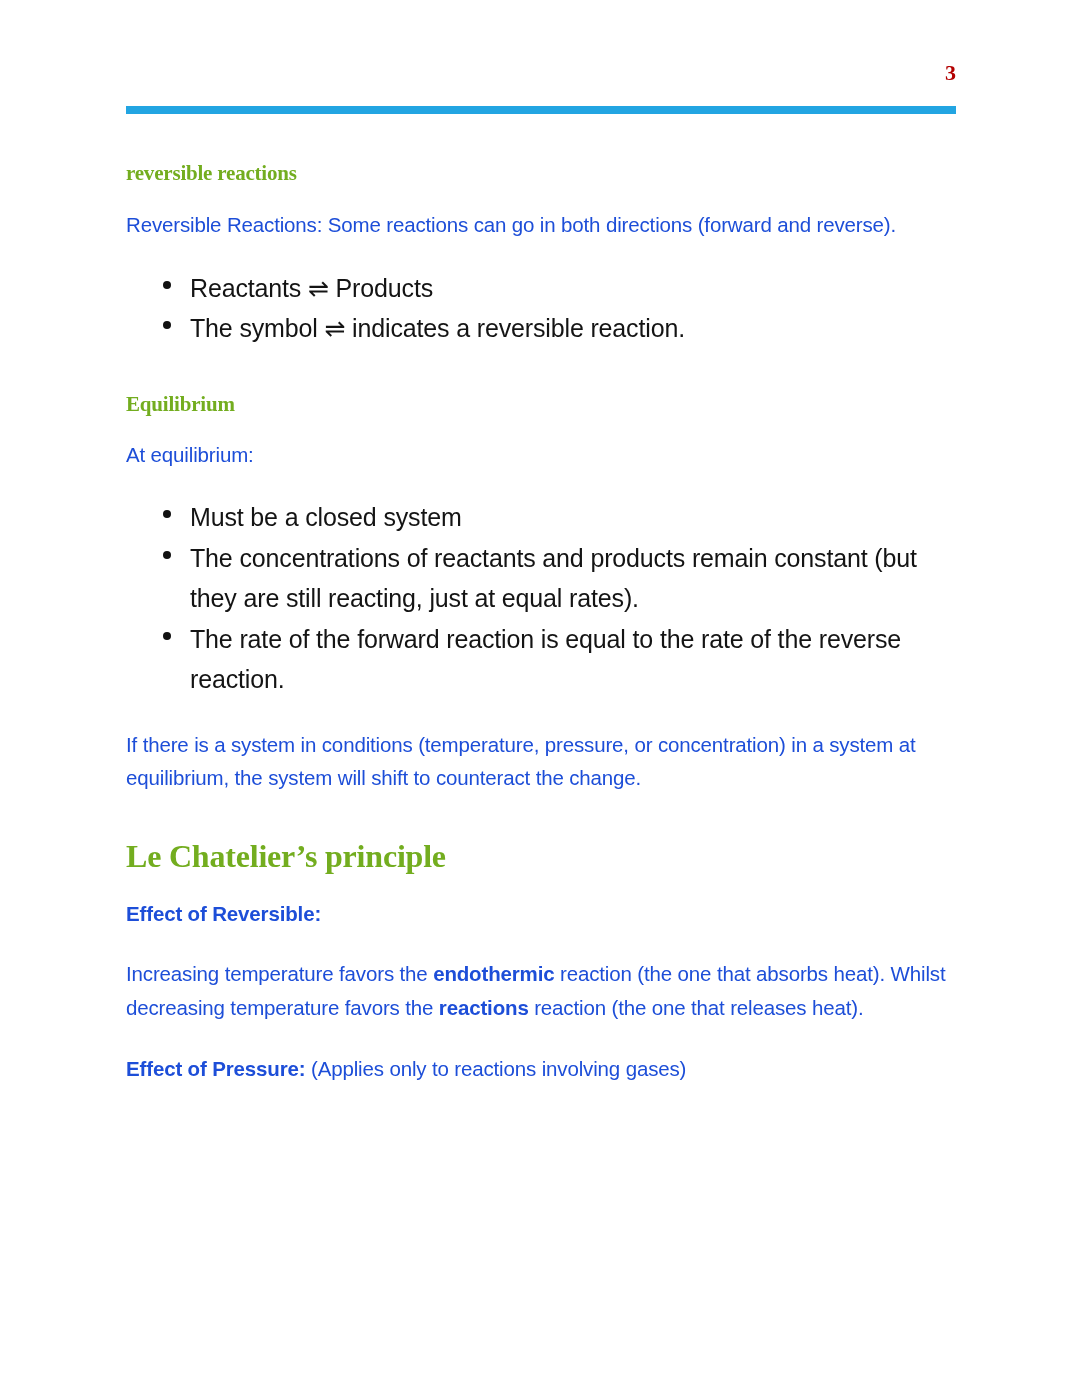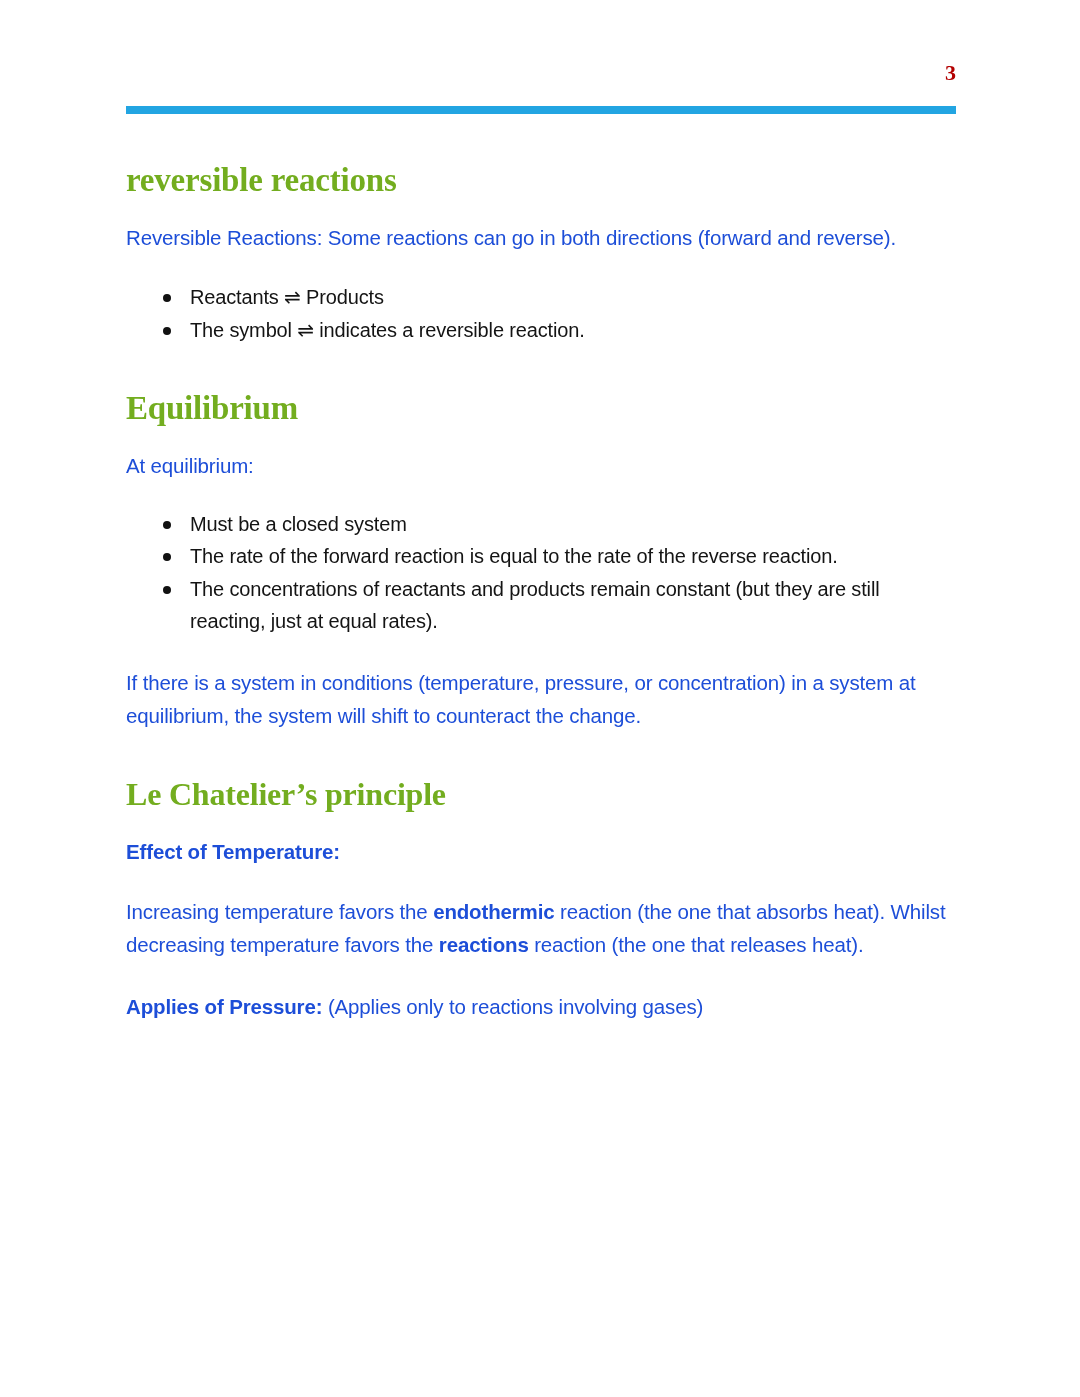--- a/index.html
+++ b/index.html
@@ -52,21 +52,21 @@
     position: absolute;
     left: 126px;
     top: 162px;
     width: 830px;
   }
 
   h1.section-title {
     font-family: "Liberation Serif", serif;
     font-weight: bold;
     color: #73ad1f;
-    font-size: 33px;
+    font-size: 21px;
     line-height: 1.12;
     margin: 0;
     padding: 0;
     letter-spacing: -0.2px;
   }
   h1.section-title.tight {
     font-size: 32px;
   }
 
   p.body-text {
@@ -78,21 +78,21 @@
   }
 
   ul.bullets {
     list-style: none;
     margin: 0;
     padding: 0;
   }
   ul.bullets > li {
     position: relative;
     padding-left: 64px;
-    font-size: 20px;
+    font-size: 25px;
     line-height: 1.62;
     color: #141414;
     letter-spacing: -0.15px;
   }
   ul.bullets > li::before {
     content: "";
     position: absolute;
     left: 37px;
     top: 13px;
     width: 8px;
@@ -146,43 +146,43 @@
     <h1 class="section-title">Equilibrium</h1>
 
     <div class="gap-title-to-para2"></div>
 
     <p class="body-text">At equilibrium:</p>
 
     <div class="gap-para-to-list2"></div>
 
     <ul class="bullets">
       <li>Must be a closed system</li>
+      <li>The concentrations of reactants and products remain constant (but they are still reacting, just at equal rates).</li>
       <li>The rate of the forward reaction is equal to the rate of the reverse reaction.</li>
-      <li>The concentrations of reactants and products remain constant (but they are still reacting, just at equal rates).</li>
     </ul>
 
     <div class="gap-list-to-para"></div>
 
     <p class="body-text">If there is a system in conditions (temperature, pressure, or concentration) in a system at equilibrium, the system will shift to counteract the change.</p>
 
     <div class="gap-para-to-title"></div>
 
     <h1 class="section-title tight">Le Chatelier’s principle</h1>
 
     <div class="gap-title-to-sub"></div>
 
     <p class="body-text">
-      <b>Effect of Temperature:</b>
+      <b>Effect of Reversible:</b>
     </p>
 
     <div class="gap-sub-to-para"></div>
 
     <p class="body-text"><span>Increasing temperature favors the </span><b>endothermic</b><span> reaction (the one that absorbs heat). Whilst decreasing temperature favors the </span><b>reactions</b><span> reaction (the one that releases heat).</span></p>
 
     <div class="gap-para-to-sub"></div>
 
-    <p class="body-text"><b>Applies of Pressure:</b><span> (Applies only to reactions involving gases)</span></p>
+    <p class="body-text"><b>Effect of Pressure:</b><span> (Applies only to reactions involving gases)</span></p>
 
     <div class="gap-sub-to-para2"></div>
 
 
   </div>
 </div>
 
 </body></html>

